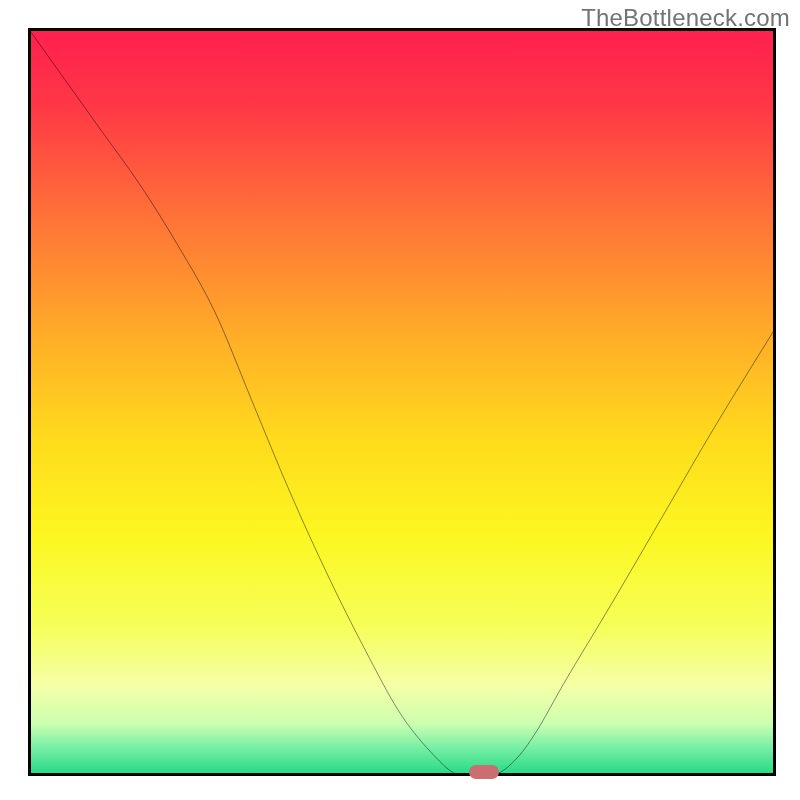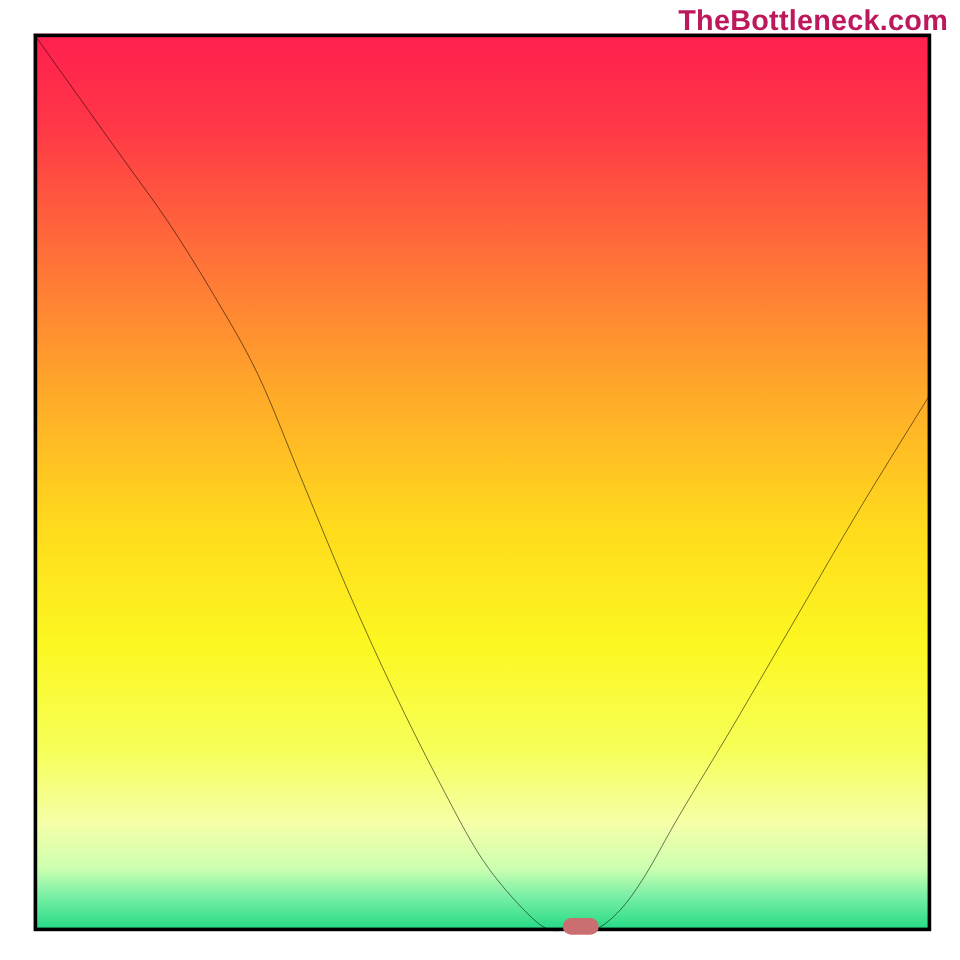--- a/index.html
+++ b/index.html
@@ -14,22 +14,22 @@
     position: relative;
     width: 800px;
     height: 800px;
   }
   .watermark {
     position: absolute;
     top: 4px;
     right: 10px;
     font-family: Arial, Helvetica, sans-serif;
     font-size: 24px;
-    font-weight: bold;
-    color: #be185d;
+    font-weight: normal;
+    color: #737373;
     z-index: 10;
     letter-spacing: 0.2px;
   }
   .plot-frame {
     position: absolute;
     left: 28px;
     top: 28px;
     width: 748px;
     height: 748px;
     box-sizing: border-box;

